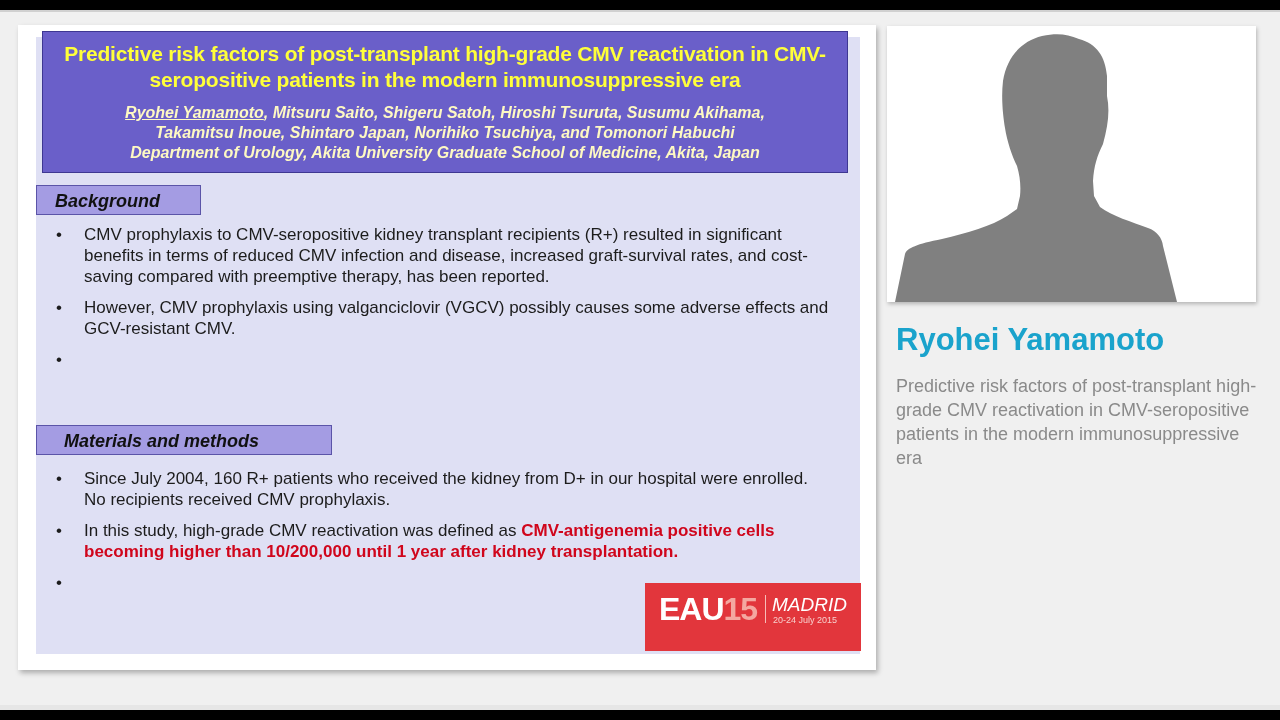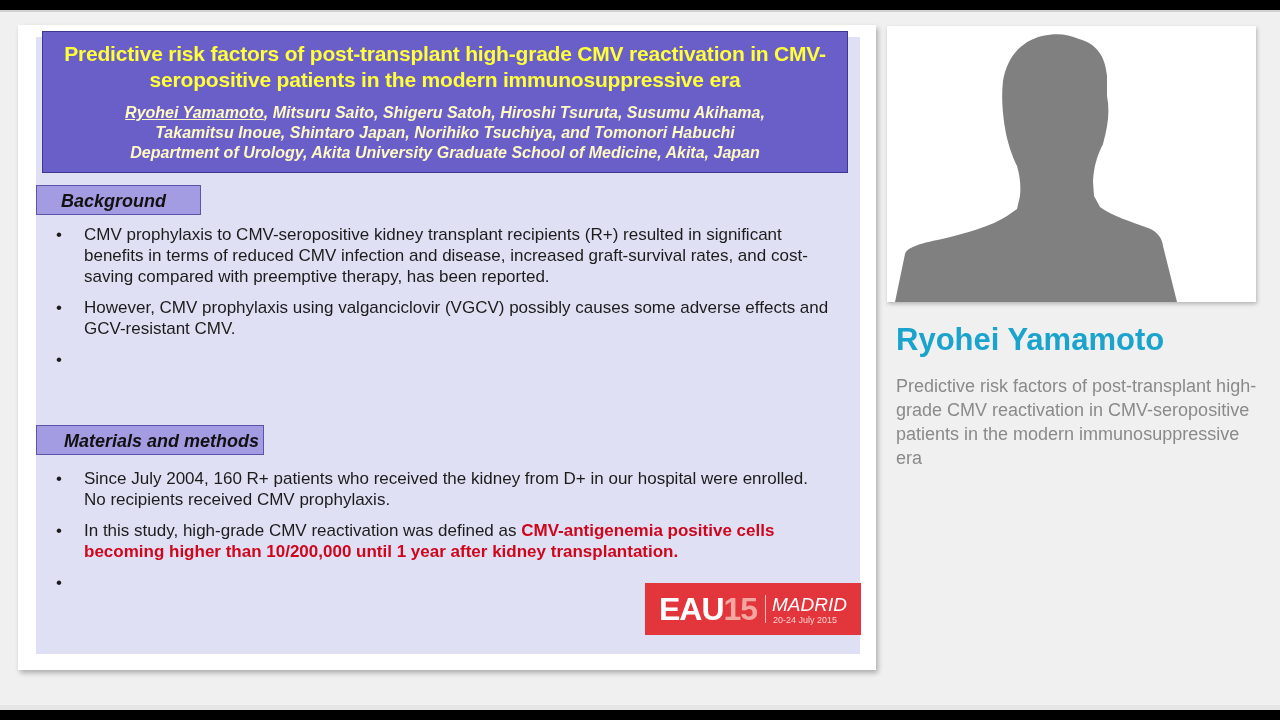--- a/index.html
+++ b/index.html
@@ -37,35 +37,35 @@
     color: #fef9c3; font-style: italic; font-weight: bold; font-size: 16px; line-height: 20px;
     margin-top: 10px;
   }
   .authors .u { text-decoration: underline; }
 
   .section-head {
     position: absolute; left: 18px;
     background: #a49ce3; border: 1px solid #5b54a8;
     font-family: "Liberation Sans", sans-serif;
     font-weight: bold; font-style: italic; font-size: 18px; color: #111;
-    height: 30px; line-height: 30px; padding-left: 24px; box-sizing: border-box;
+    height: 30px; line-height: 30px; padding-left: 18px; box-sizing: border-box;
   }
   .sec-bg { top: 160px; width: 165px; }
-  .sec-mm { top: 400px; width: 228px; padding-left: 27px; }
+  .sec-mm { top: 400px; width: 296px; padding-left: 27px; }
 
   .bullets { position: absolute; left: 38px; width: 780px; font-family: "Liberation Sans", sans-serif; font-size: 17px; line-height: 21px; color: #1c1c1c; }
   .bl { position: relative; padding-left: 28px; margin-bottom: 10px; }
   .bl .dot { position: absolute; left: 0; top: 0; }
   .b1 { top: 199px; }
   .b2 { top: 443px; }
   .bold { font-weight: normal; }
   .red { color: #d0061c; font-weight: bold; }
 
   .eau {
-    position: absolute; left: 627px; top: 558px; width: 216px; height: 52px;
+    position: absolute; left: 627px; top: 558px; width: 216px; height: 68px;
     background: #e2363c; color: #fff;
     font-family: "Liberation Sans", sans-serif;
   }
   .eau-main { position: absolute; left: 14px; top: 8px; font-size: 32px; font-weight: bold; letter-spacing: -1px; }
   .eau-main .n { color: #f4a7a0; }
   .eau-sep { position: absolute; left: 120px; top: 12px; width: 1px; height: 28px; background: #f7bdb8; }
   .eau-city { position: absolute; left: 127px; top: 11px; font-size: 19px; font-style: italic; }
   .eau-date { position: absolute; left: 128px; top: 32px; font-size: 9px; color: #f7d0cd; }
 
   .photo-card {

